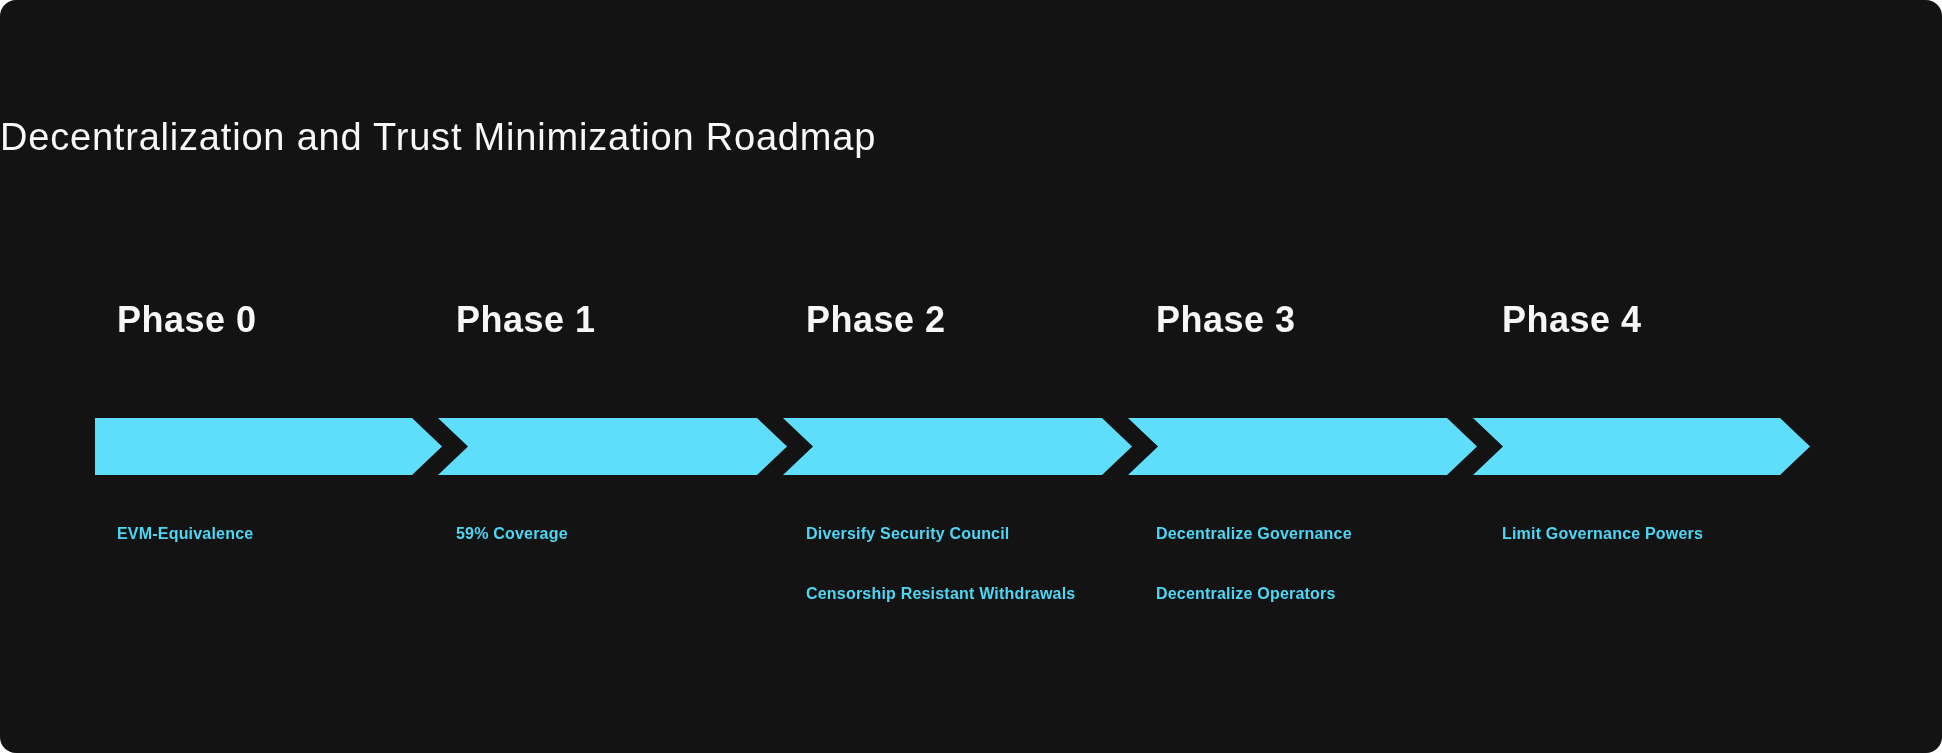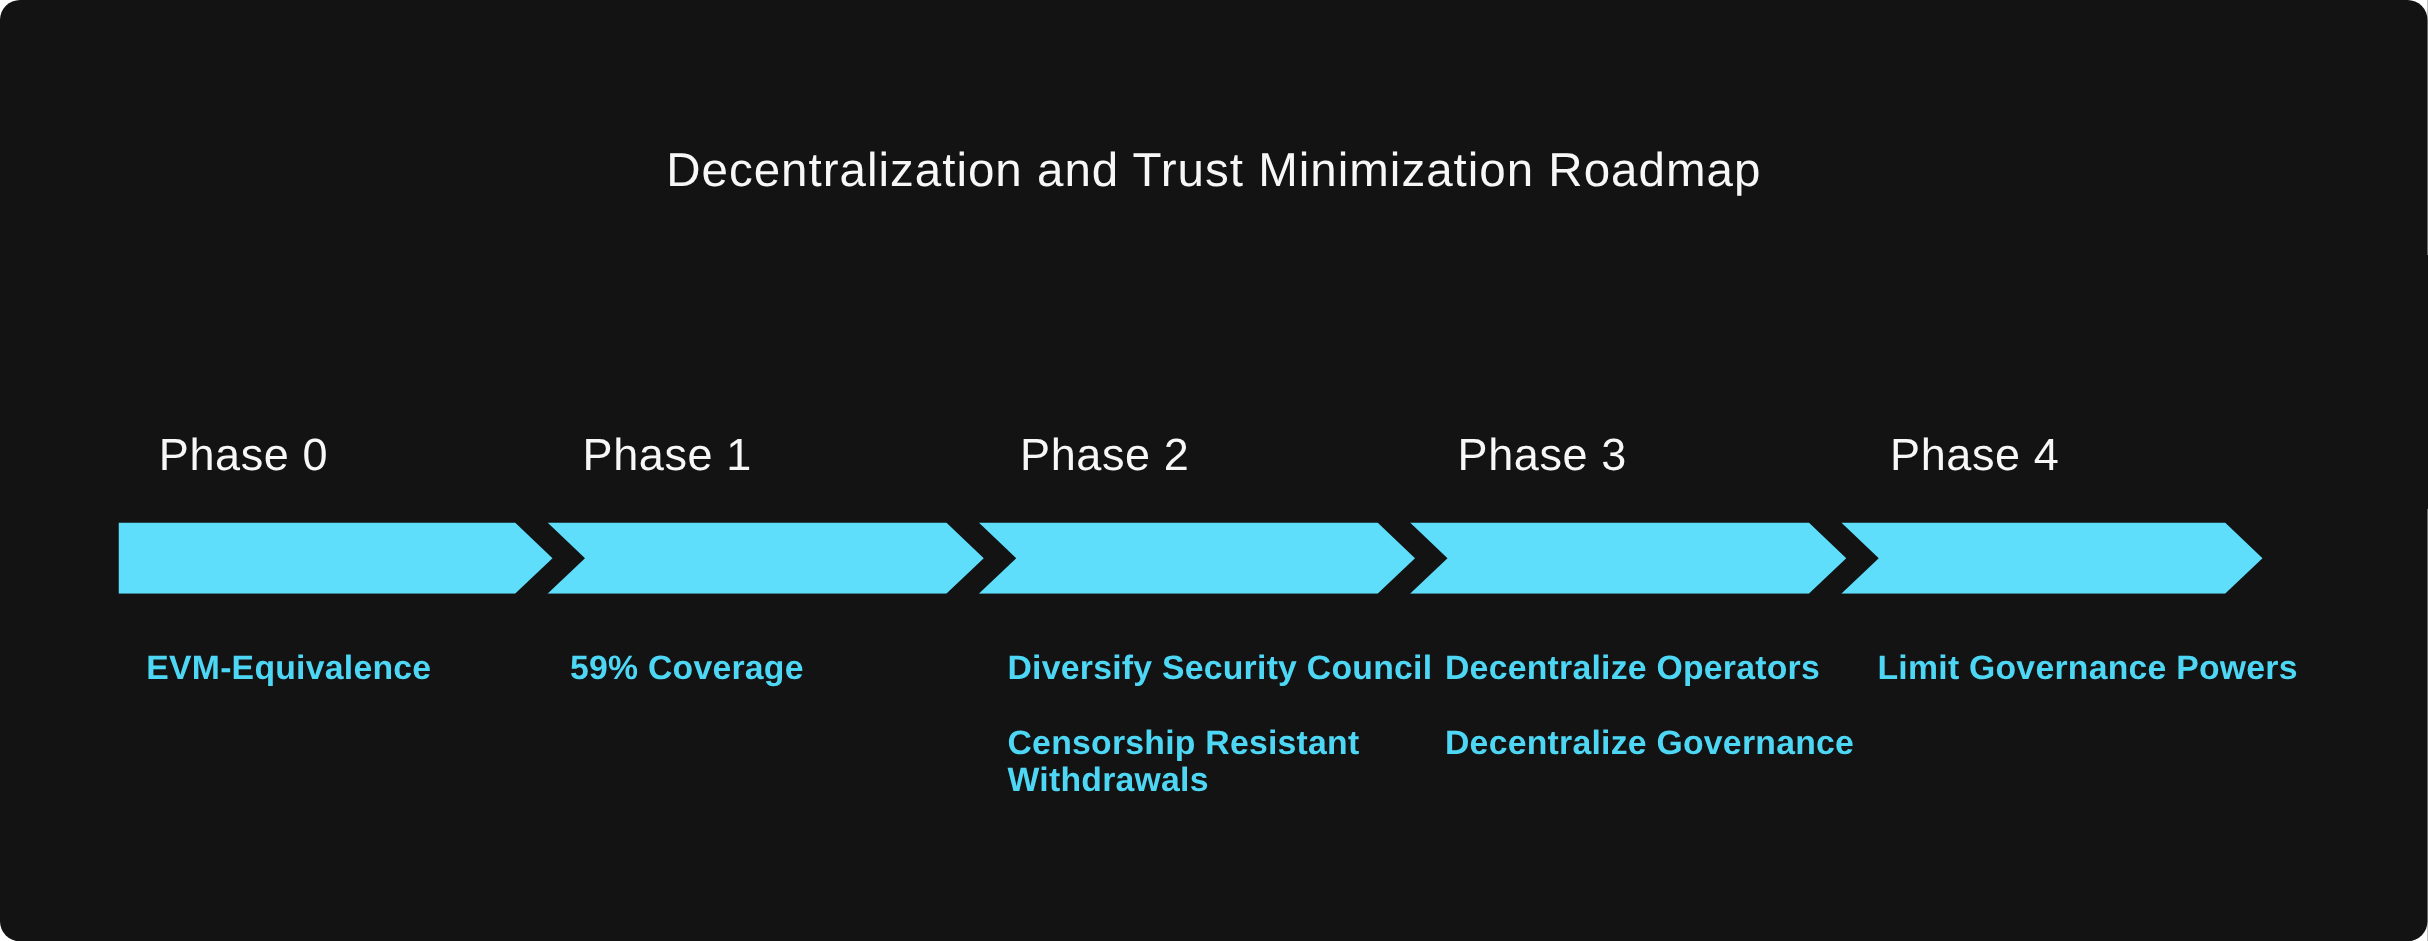--- a/index.html
+++ b/index.html
@@ -19,21 +19,20 @@
     background: var(--panel-bg, #131313);
     border-radius: 16px;
     overflow: hidden;
   }
   .title {
     position: absolute;
     left: 0;
     top: 116px;
     width: 100%;
     margin: 0;
-    text-align: center;
     font-size: 38px;
     font-weight: 400;
     letter-spacing: 0.8px;
     color: var(--heading-color, #f7f7f8);
   }
   .arrows {
     position: absolute;
     left: 0;
     top: 418px;
     width: 1942px;
@@ -44,35 +43,34 @@
     fill: var(--arrow-color, #5edefb);
   }
   .col {
     position: absolute;
     top: 0;
     height: 753px;
   }
   .phase-label {
     position: absolute;
     top: 299px;
-    left: 10px;
+    left: 0;
     font-size: 36px;
-    font-weight: 400;
+    font-weight: 700;
     letter-spacing: 0.5px;
     color: var(--heading-color, #f7f7f8);
     white-space: nowrap;
-    margin-top: 44px;
   }
   .milestones {
     position: absolute;
     top: 519px;
     left: 0;
   }
   .milestone {
-    font-size: 27px;
+    font-size: 16px;
     line-height: 30px;
     font-weight: 700;
     letter-spacing: 0.2px;
     color: var(--milestone-color, #4dd7f5);
     margin: 0 0 30px 0;
   }
 </style>
 </head>
 <body>
 
@@ -106,22 +104,22 @@
     <div class="phase-label">Phase 2</div>
     <div class="milestones" style="width:380px">
       <div class="milestone">Diversify Security Council</div>
       <div class="milestone">Censorship Resistant Withdrawals</div>
     </div>
   </div>
 
   <div class="col" style="left:1156px">
     <div class="phase-label">Phase 3</div>
     <div class="milestones" style="width:346px">
+      <div class="milestone">Decentralize Governance</div>
       <div class="milestone">Decentralize Operators</div>
-      <div class="milestone">Decentralize Governance</div>
     </div>
   </div>
 
   <div class="col" style="left:1502px">
     <div class="phase-label">Phase 4</div>
     <div class="milestones" style="width:430px">
       <div class="milestone">Limit Governance Powers</div>
     </div>
   </div>
 

